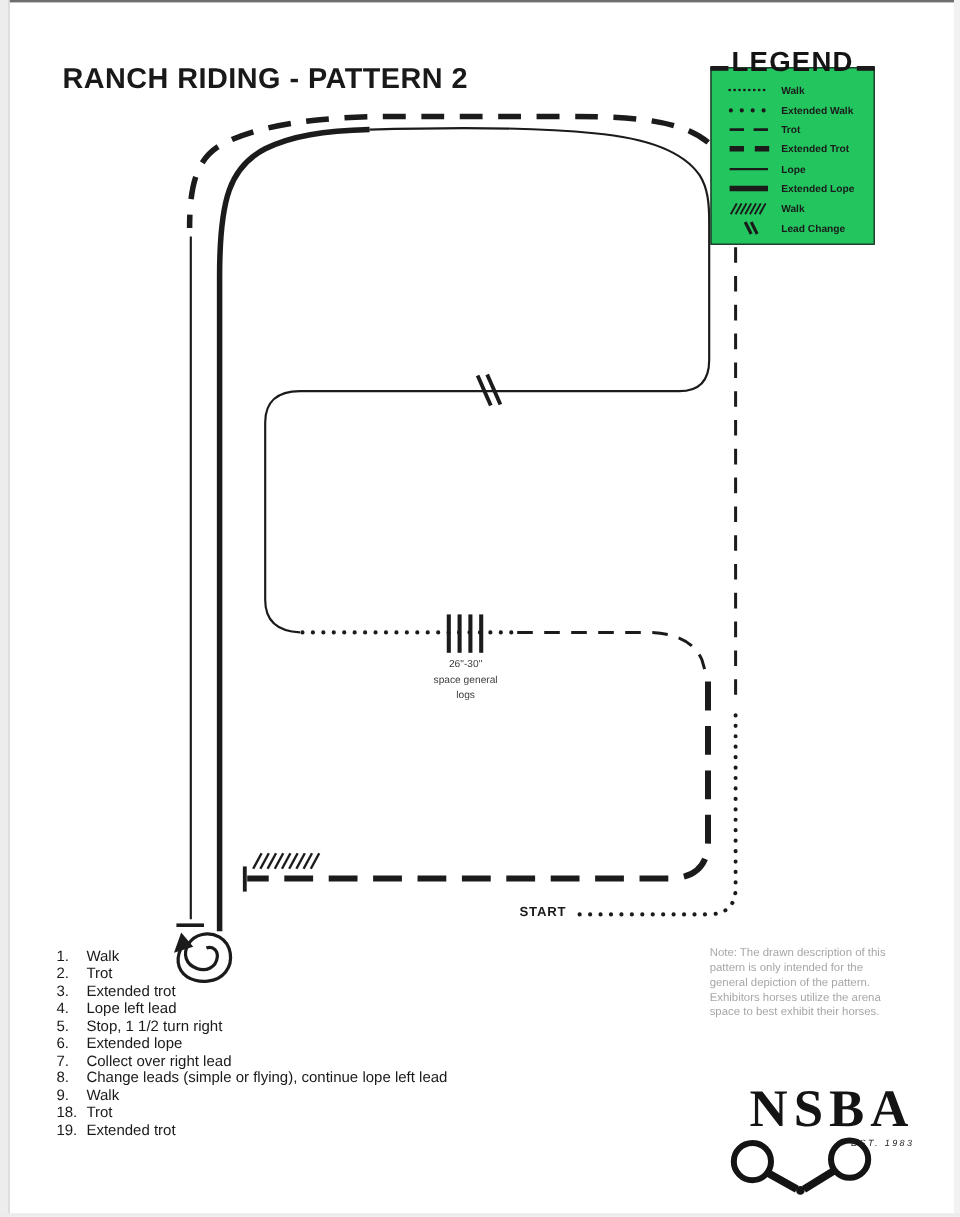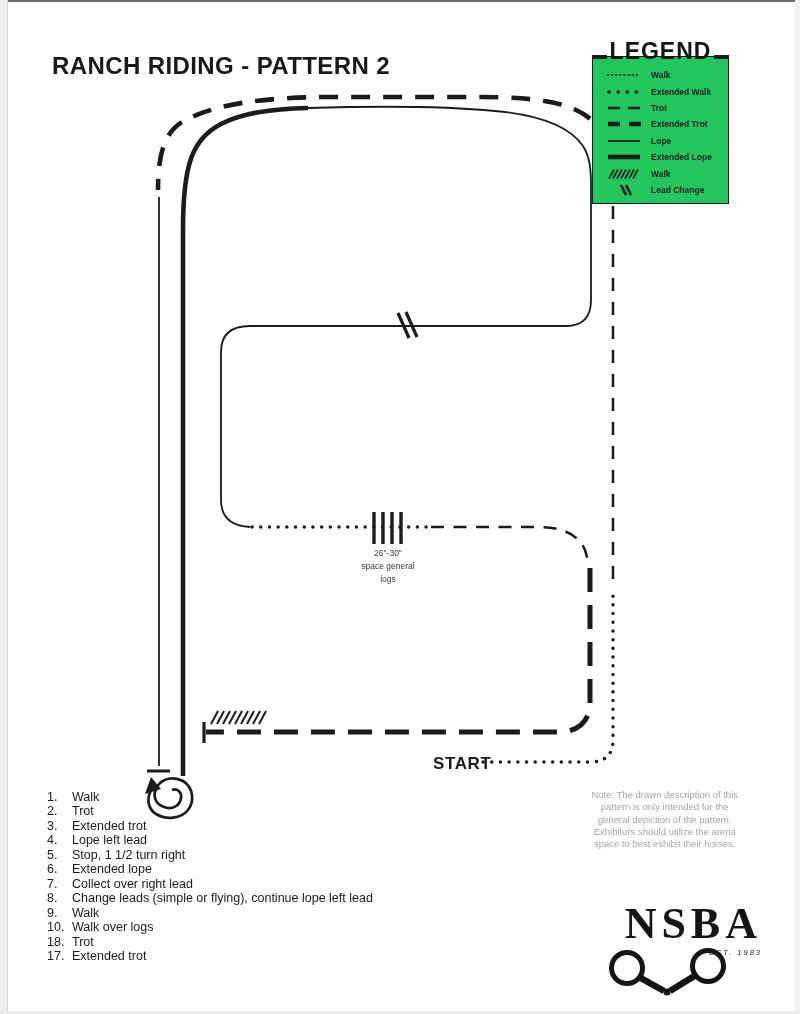--- a/index.html
+++ b/index.html
@@ -37,35 +37,35 @@
   .legend-rule.tl { left:-1px; }
   .legend-rule.tr { right:-1px; }
   .legend-rows { position:absolute; left:0; top:10px; width:100%; }
   .legend-row { display:flex; align-items:center; height:16.4px; }
   .legend-sample { width:38px; margin-left:12px; display:flex; justify-content:center; }
   .legend-label { font-size:8.5px; font-weight:bold; margin-left:8px; color:#1b1b1b; white-space:nowrap; }
 
   
   .start-label {
     position:absolute; left:433px; top:754px;
-    font-size:17px; font-weight:bold; letter-spacing:0.6px; color:#1b1b1b;
+    font-size:11px; font-weight:bold; letter-spacing:0.6px; color:#1b1b1b;
   }
   .logs-caption {
     position:absolute; left:338px; top:547px; width:100px;
     text-align:center; font-size:8.5px; line-height:13px; color:#3d3d3d;
   }
 
   
   .steps { position:absolute; left:47px; top:790px; }
   .step { display:flex; font-size:12.5px; line-height:14.45px; color:#1a1a1a; }
   .step .num { width:25px; flex:0 0 25px; }
 
   
   .note {
-    position:absolute; right:62px; top:789px; text-align:center;
+    position:absolute; right:62px; top:789px; text-align:left;
     font-size:9.5px; line-height:12.3px; color:#a6a6a6;
   }
 
   
   .logo { position:absolute; left:562px; top:902px; width:200px; height:100px; text-align:right; }
   .logo-name {
     font-family:"Liberation Serif", serif; font-weight:bold;
     font-size:44px; line-height:44px; letter-spacing:5px; color:#141414;
   }
   .logo-est {
@@ -267,38 +267,34 @@
     </div>
   <div class="step">
       <span class="num">8.</span>
       <span>Change leads (simple or flying), continue lope left lead</span>
     </div>
   <div class="step">
       <span class="num">9.</span>
       <span>Walk</span>
     </div>
   <div class="step">
-      <span class="num">10.</span>
-      <span>Walk over logs</span>
-    </div>
-  <div class="step">
       <span class="num">18.</span>
       <span>Trot</span>
     </div>
   <div class="step">
-      <span class="num">17.</span>
+      <span class="num">19.</span>
       <span>Extended trot</span>
     </div>
 </div>
 
 <div class="note">
   <div>Note: The drawn description of this</div>
   <div>pattern is only intended for the</div>
   <div>general depiction of the pattern.</div>
-  <div>Exhibitors should utilize the arena</div>
+  <div>Exhibitors horses utilize the arena</div>
   <div>space to best exhibit their horses.</div>
 </div>
 
 <div class="logo">
   <div class="logo-name">NSBA</div>
   <svg class="logo-bit" width="200" height="60" viewBox="0 0 200 60">
     <g stroke="#141414" fill="none">
       <circle cx="65" cy="26" r="15.5" stroke-width="5"></circle>
       <circle cx="146" cy="24" r="15.5" stroke-width="5"></circle>
       <path d="M 77 35 L 102 49" stroke-width="6.5"></path>

